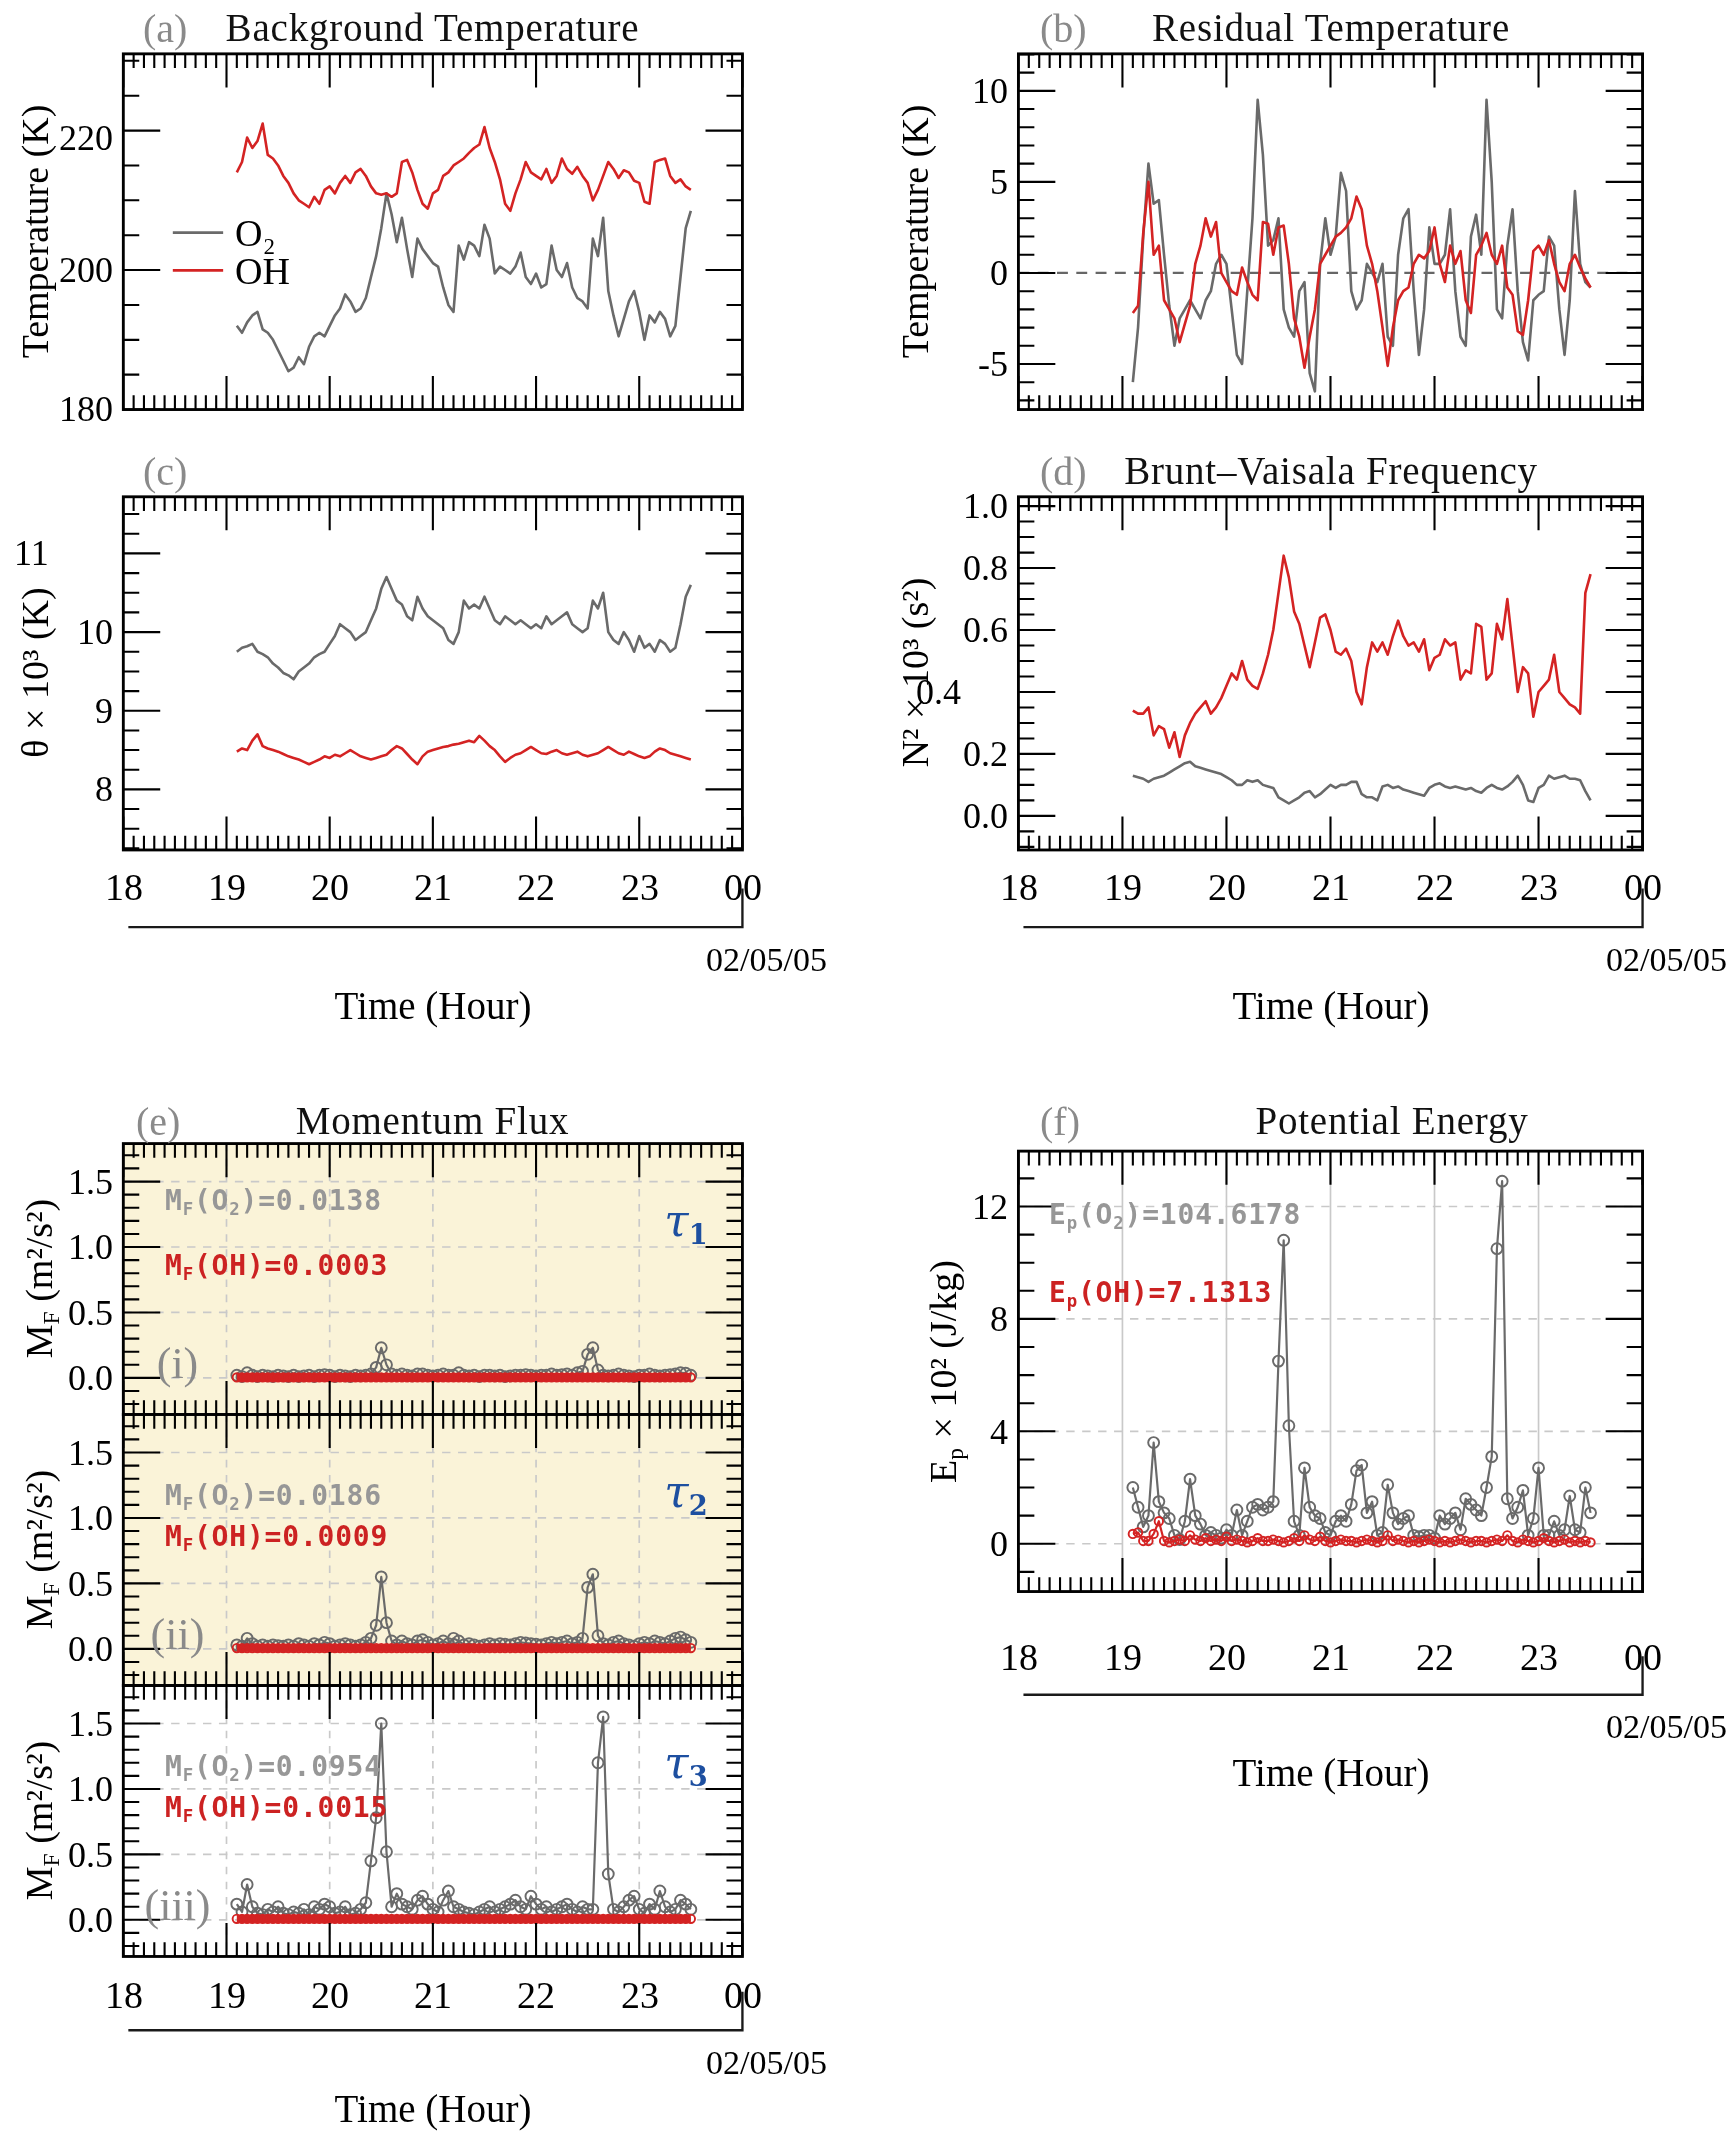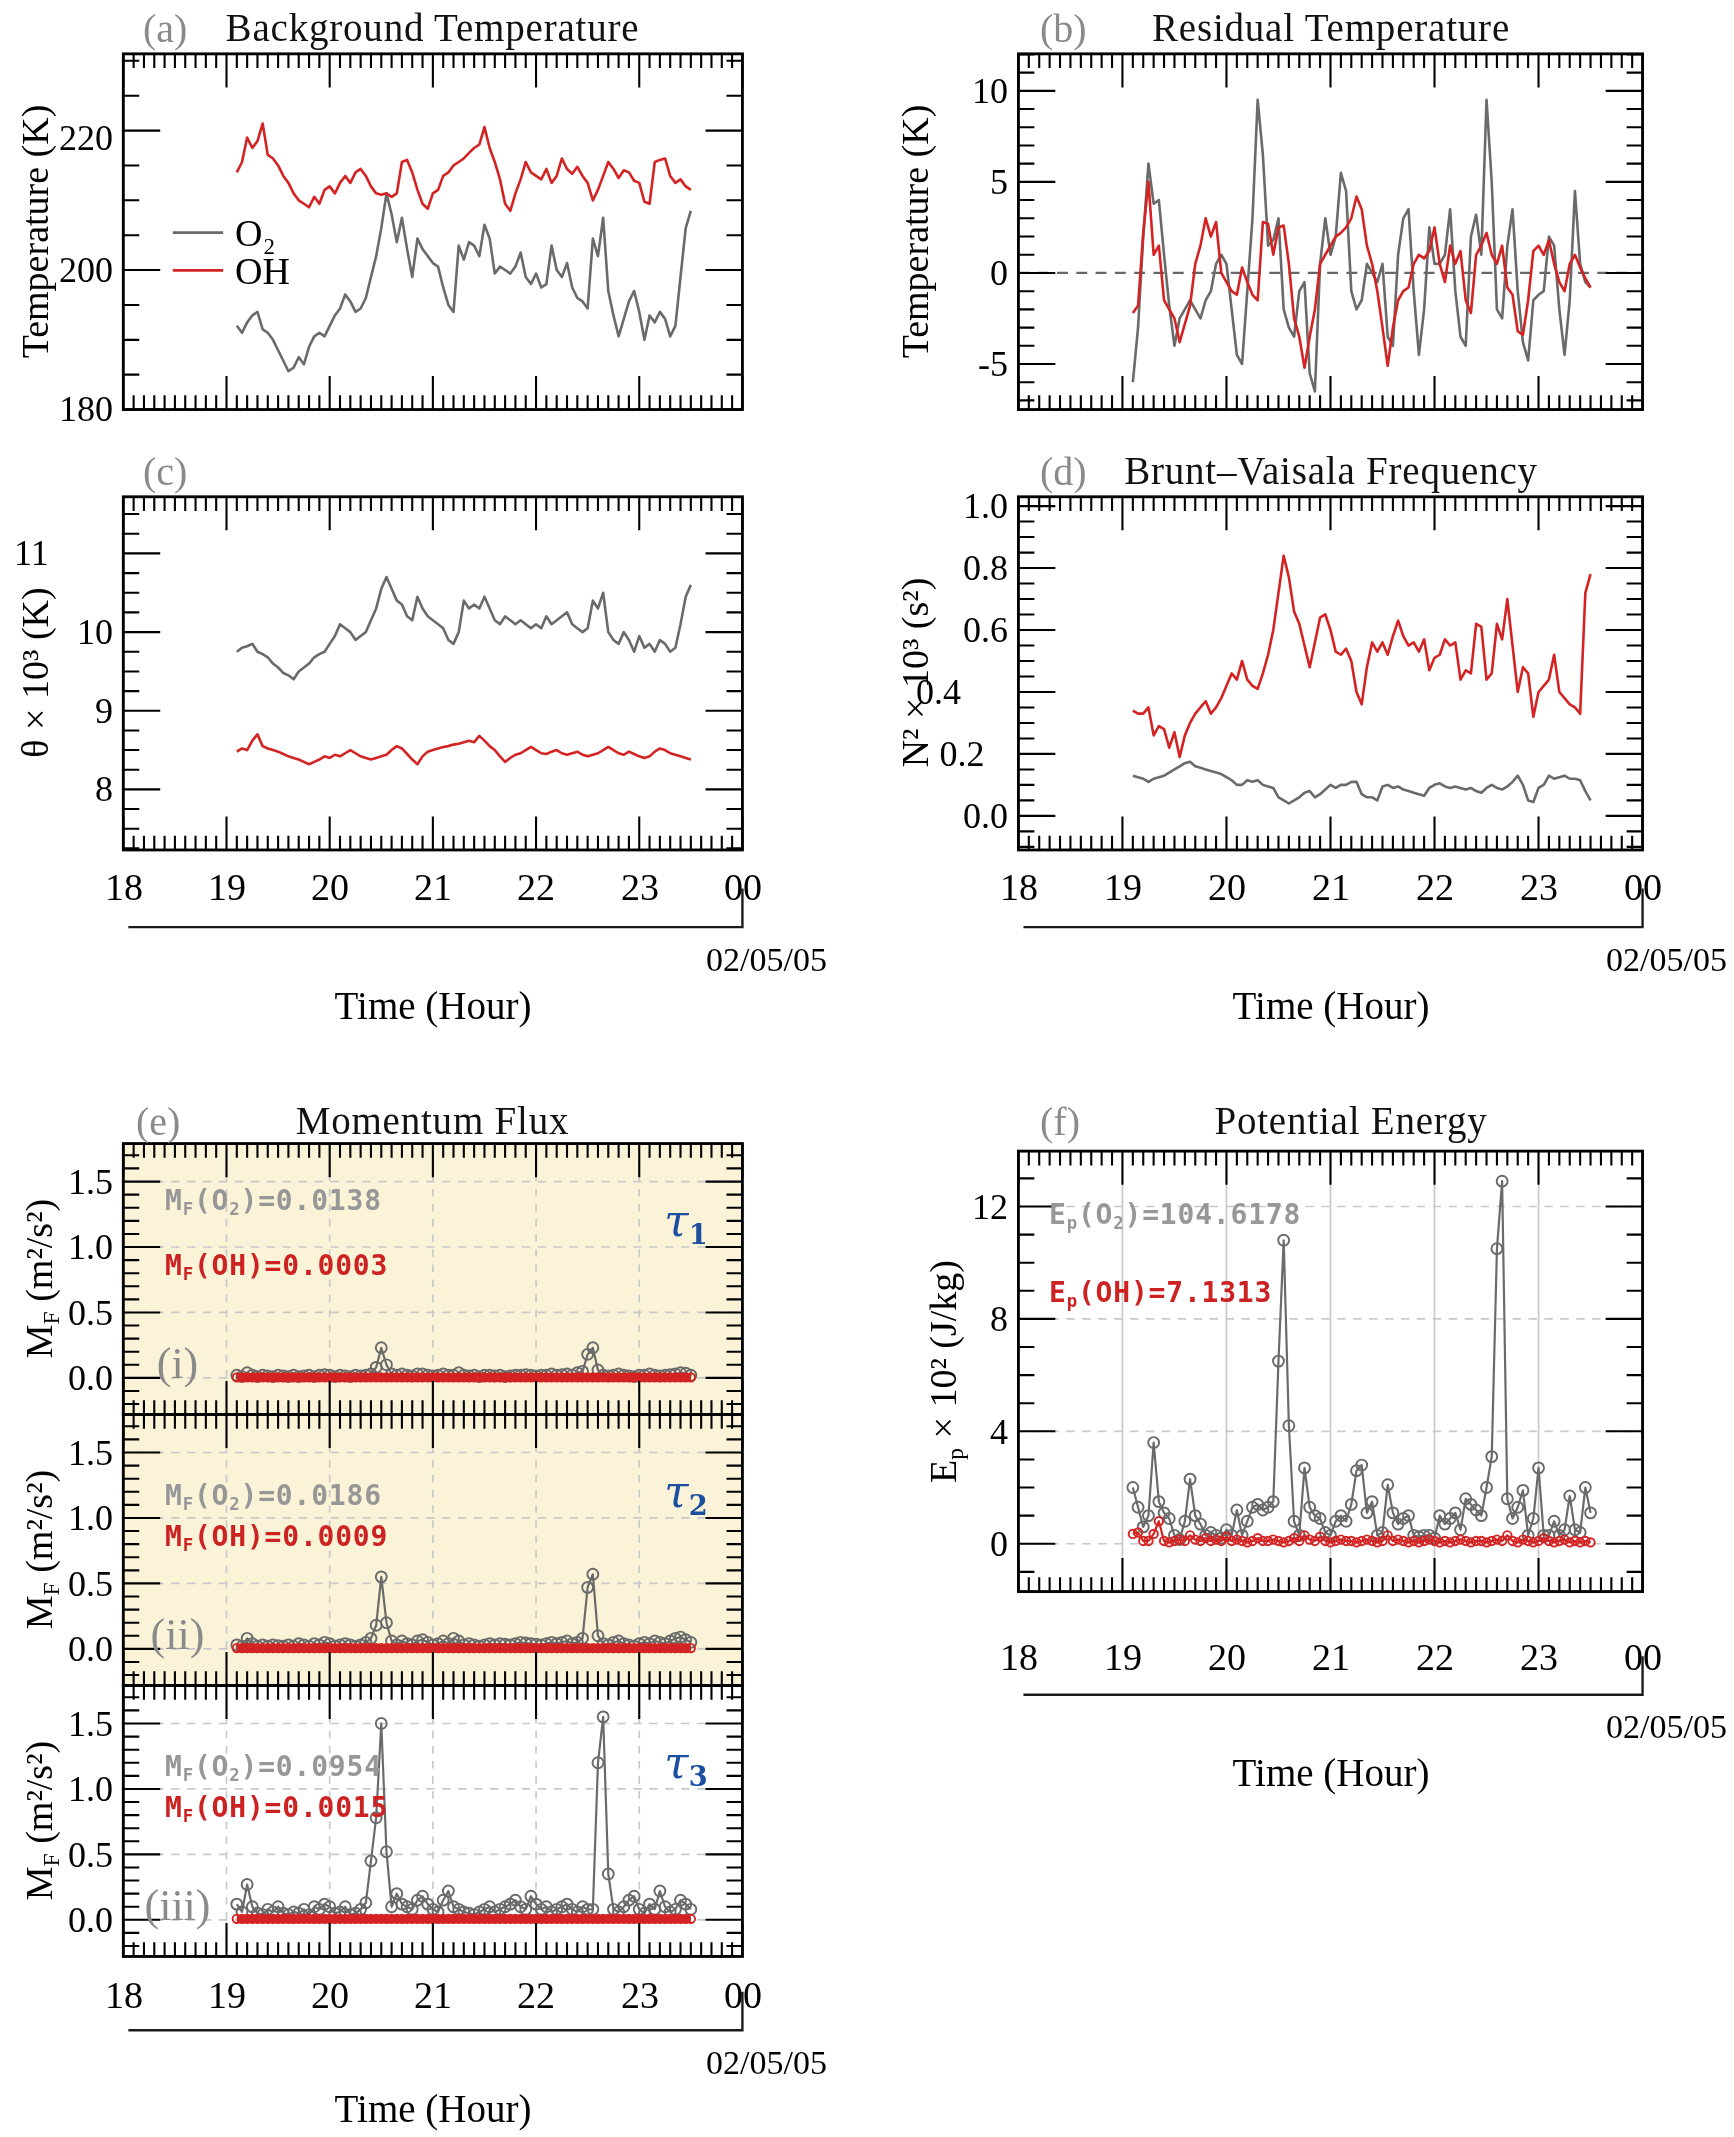--- a/index.html
+++ b/index.html
@@ -824,21 +824,21 @@
       <div class="abs tick-label" style="left: 21px; top: 109px; width: 92px; text-align: right; margin-top: 8px;">220</div>
       <div class="abs tick-label" style="left: 916px; top: 343px; width: 92px; text-align: right;">-5</div>
       <div class="abs tick-label" style="left: 916px; top: 252px; width: 92px; text-align: right;">0</div>
       <div class="abs tick-label" style="left: 916px; top: 161px; width: 92px; text-align: right;">5</div>
       <div class="abs tick-label" style="left: 916px; top: 70px; width: 92px; text-align: right;">10</div>
       <div class="abs tick-label" style="left: 21px; top: 768px; width: 92px; text-align: right;">8</div>
       <div class="abs tick-label" style="left: 21px; top: 690px; width: 92px; text-align: right;">9</div>
       <div class="abs tick-label" style="left: 21px; top: 611px; width: 92px; text-align: right;">10</div>
       <div class="abs tick-label" style="left: 14px; top: 532px; width: 92px; text-align: left;">11</div>
       <div class="abs tick-label" style="left: 916px; top: 795px; width: 92px; text-align: right;">0.0</div>
-      <div class="abs tick-label" style="left: 916px; top: 733px; width: 92px; text-align: center;">0.2</div>
+      <div class="abs tick-label" style="left: 916px; top: 733px; width: 92px; text-align: right;">0.2</div>
       <div class="abs tick-label" style="left: 916px; top: 671px; width: 92px; text-align: left;">0.4</div>
       <div class="abs tick-label" style="left: 916px; top: 609px; width: 92px; text-align: right;">0.6</div>
       <div class="abs tick-label" style="left: 916px; top: 547px; width: 92px; text-align: right;">0.8</div>
       <div class="abs tick-label" style="left: 916px; top: 485px; width: 92px; text-align: right;">1.0</div>
       <div class="abs tick-label" style="left: 21px; top: 1357px; width: 92px; text-align: right;">0.0</div>
       <div class="abs tick-label" style="left: 21px; top: 1292px; width: 92px; text-align: right;">0.5</div>
       <div class="abs tick-label" style="left: 21px; top: 1226px; width: 92px; text-align: right;">1.0</div>
       <div class="abs tick-label" style="left: 21px; top: 1161px; width: 92px; text-align: right;">1.5</div>
       <div class="abs tick-label" style="left: 21px; top: 1628px; width: 92px; text-align: right;">0.0</div>
       <div class="abs tick-label" style="left: 21px; top: 1563px; width: 92px; text-align: right;">0.5</div>
@@ -886,21 +886,21 @@
   <div class="abs letter" style="left:1040px;top:5px;width:101px;">(b)</div>
   <div class="abs letter" style="left:143px;top:448px;width:101px;">(c)</div>
   <div class="abs letter" style="left:1040px;top:448px;width:101px;">(d)</div>
   <div class="abs letter" style="left:136px;top:1098px;width:101px;">(e)</div>
   <div class="abs letter" style="left:1040px;top:1098px;width:101px;">(f)</div>
 
   <div class="abs title" style="left:123px;top:5px;width:619px;">Background Temperature</div>
   <div class="abs title" style="left:1019px;top:5px;width:624px;">Residual Temperature</div>
   <div class="abs title" style="left:1019px;top:448px;width:624px;">Brunt–Vaisala Frequency</div>
   <div class="abs title" style="left:123px;top:1098px;width:619px;">Momentum Flux</div>
-  <div class="abs title" style="left:1039px;top:1098px;width:624px;font-family:Liberation Serif, serif;">Potential Energy</div>
+  <div class="abs title" style="left:1080px;top:1098px;width:624px;font-family:Liberation Serif, serif;">Potential Energy</div>
 
   <div class="abs vlab" style="left:-143px;top:208px;width:356px;">Temperature (K)</div>
   <div class="abs vlab" style="left:737px;top:208px;width:356px;">Temperature (K)</div>
   <div class="abs vlab" style="left:-143px;top:649px;width:356px;">θ × 10³ (K)</div>
   <div class="abs vlab" style="left:737px;top:649px;width:356px;">N² × 10³ (s²)</div>
   <div class="abs vlab" style="left:-96px;top:1255px;width:271px;"><span>M</span><sub>F</sub><span> (m²/s²)</span></div>
   <div class="abs vlab" style="left:-96px;top:1526px;width:271px;"><span>M</span><sub>F</sub><span> (m²/s²)</span></div>
   <div class="abs vlab" style="left:-96px;top:1797px;width:271px;"><span>M</span><sub>F</sub><span> (m²/s²)</span></div>
   <div class="abs vlab" style="left:723px;top:1348px;width:441px;"><span>E</span><sub>p</sub><span> × 10² (J/kg)</span></div>
 

